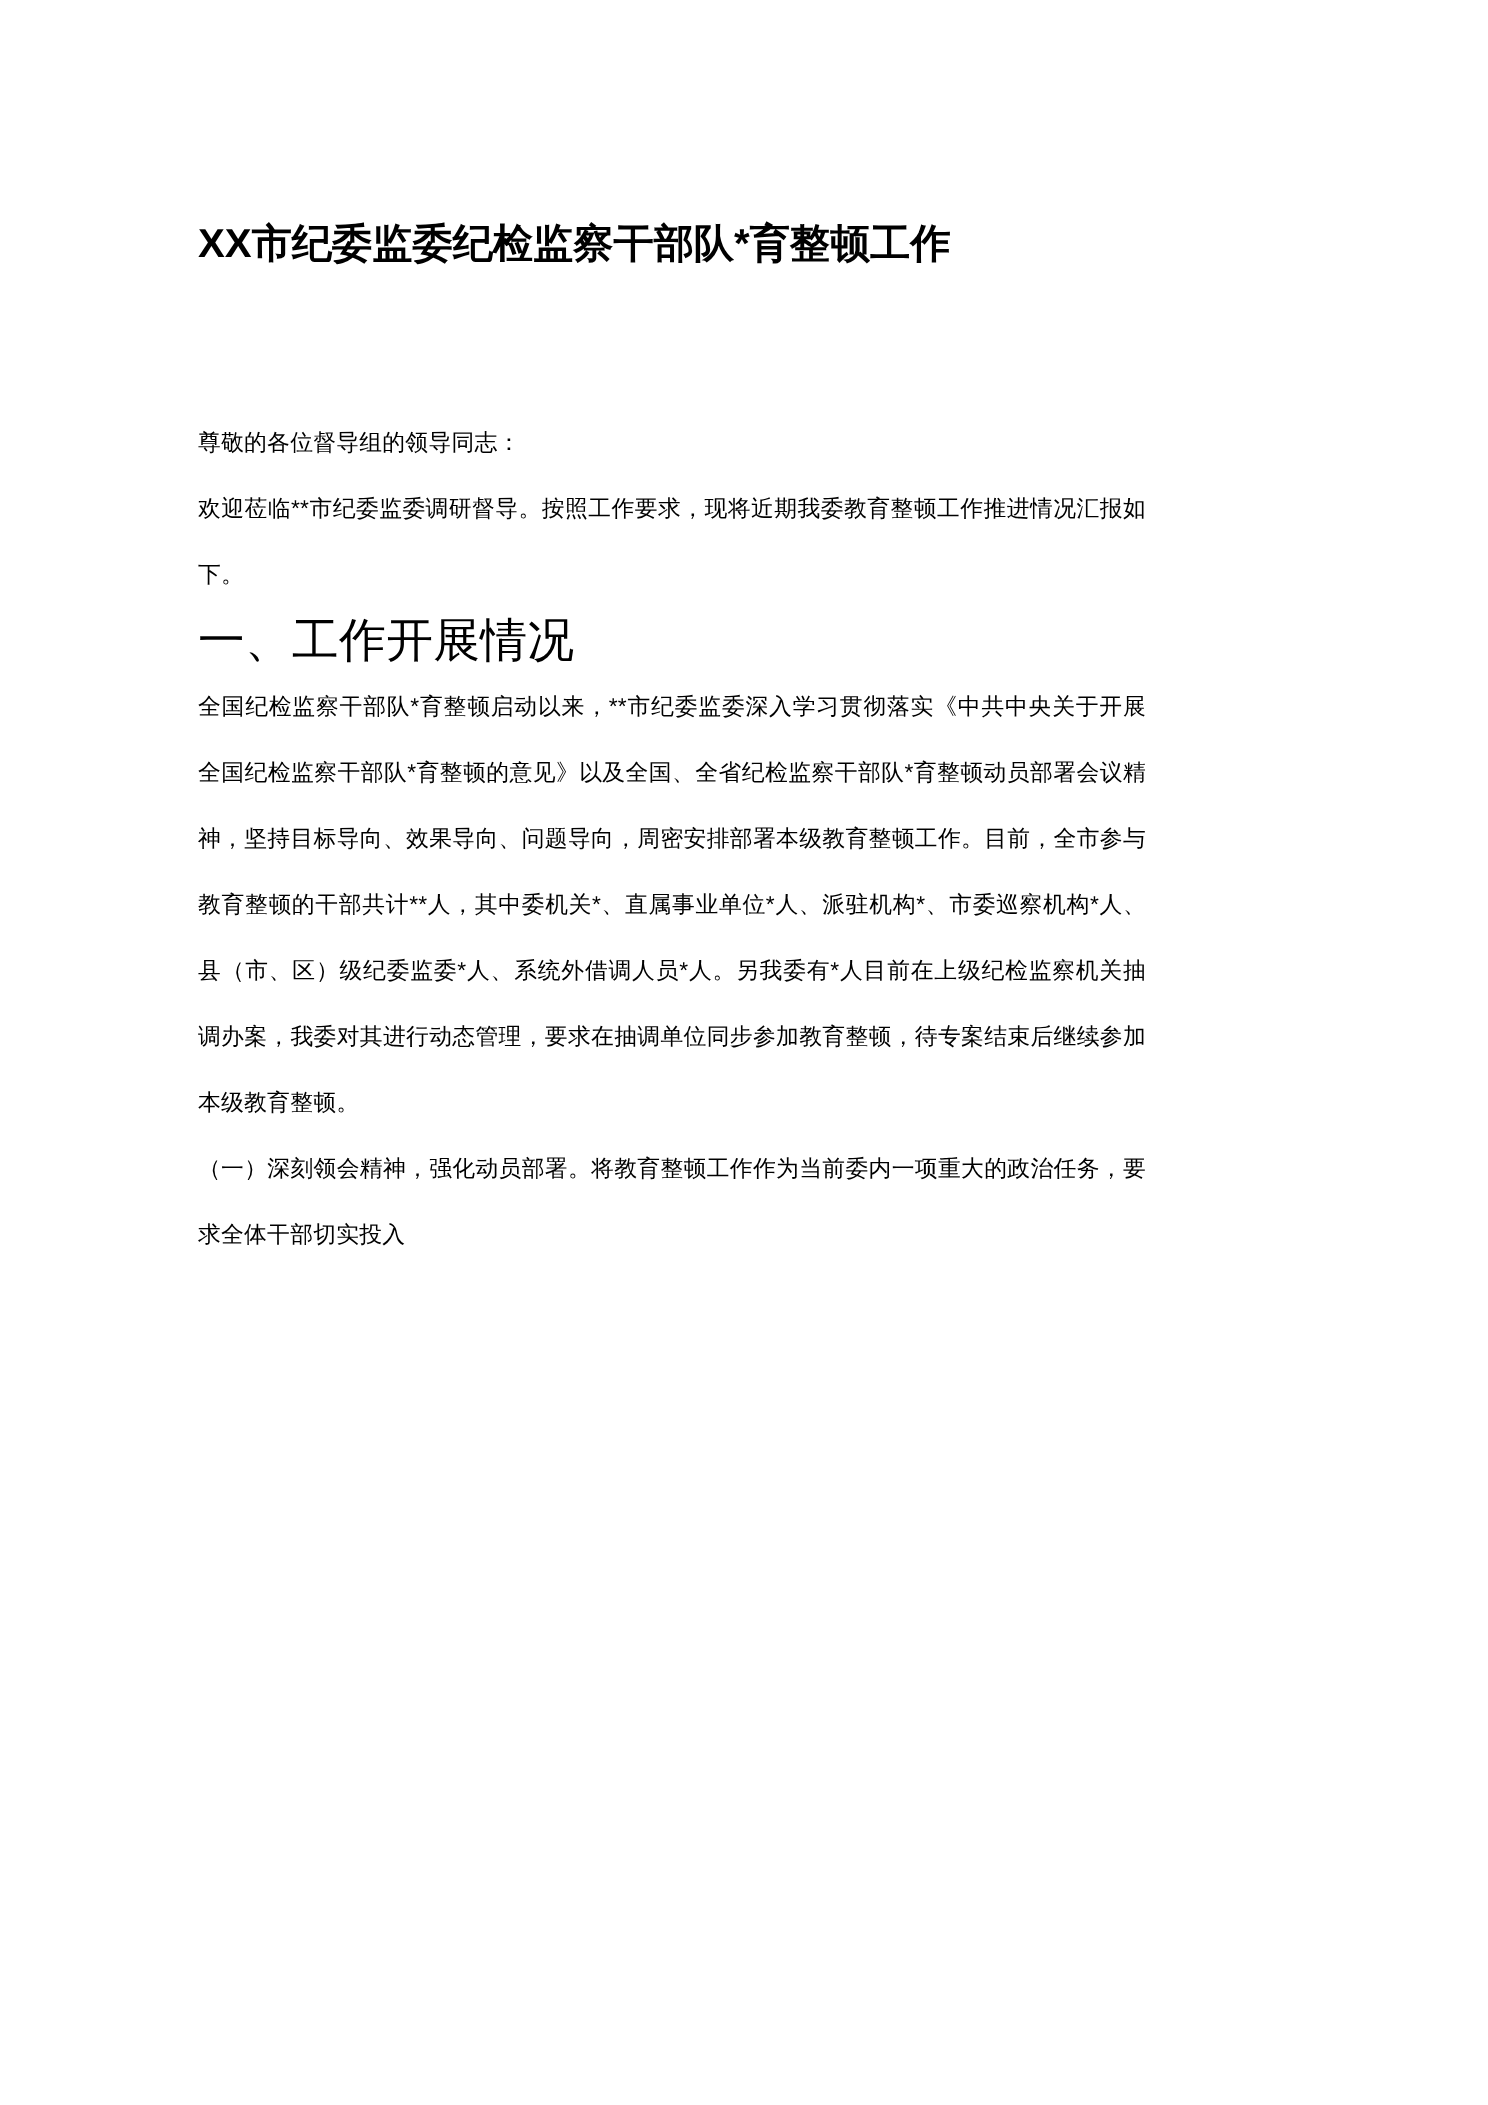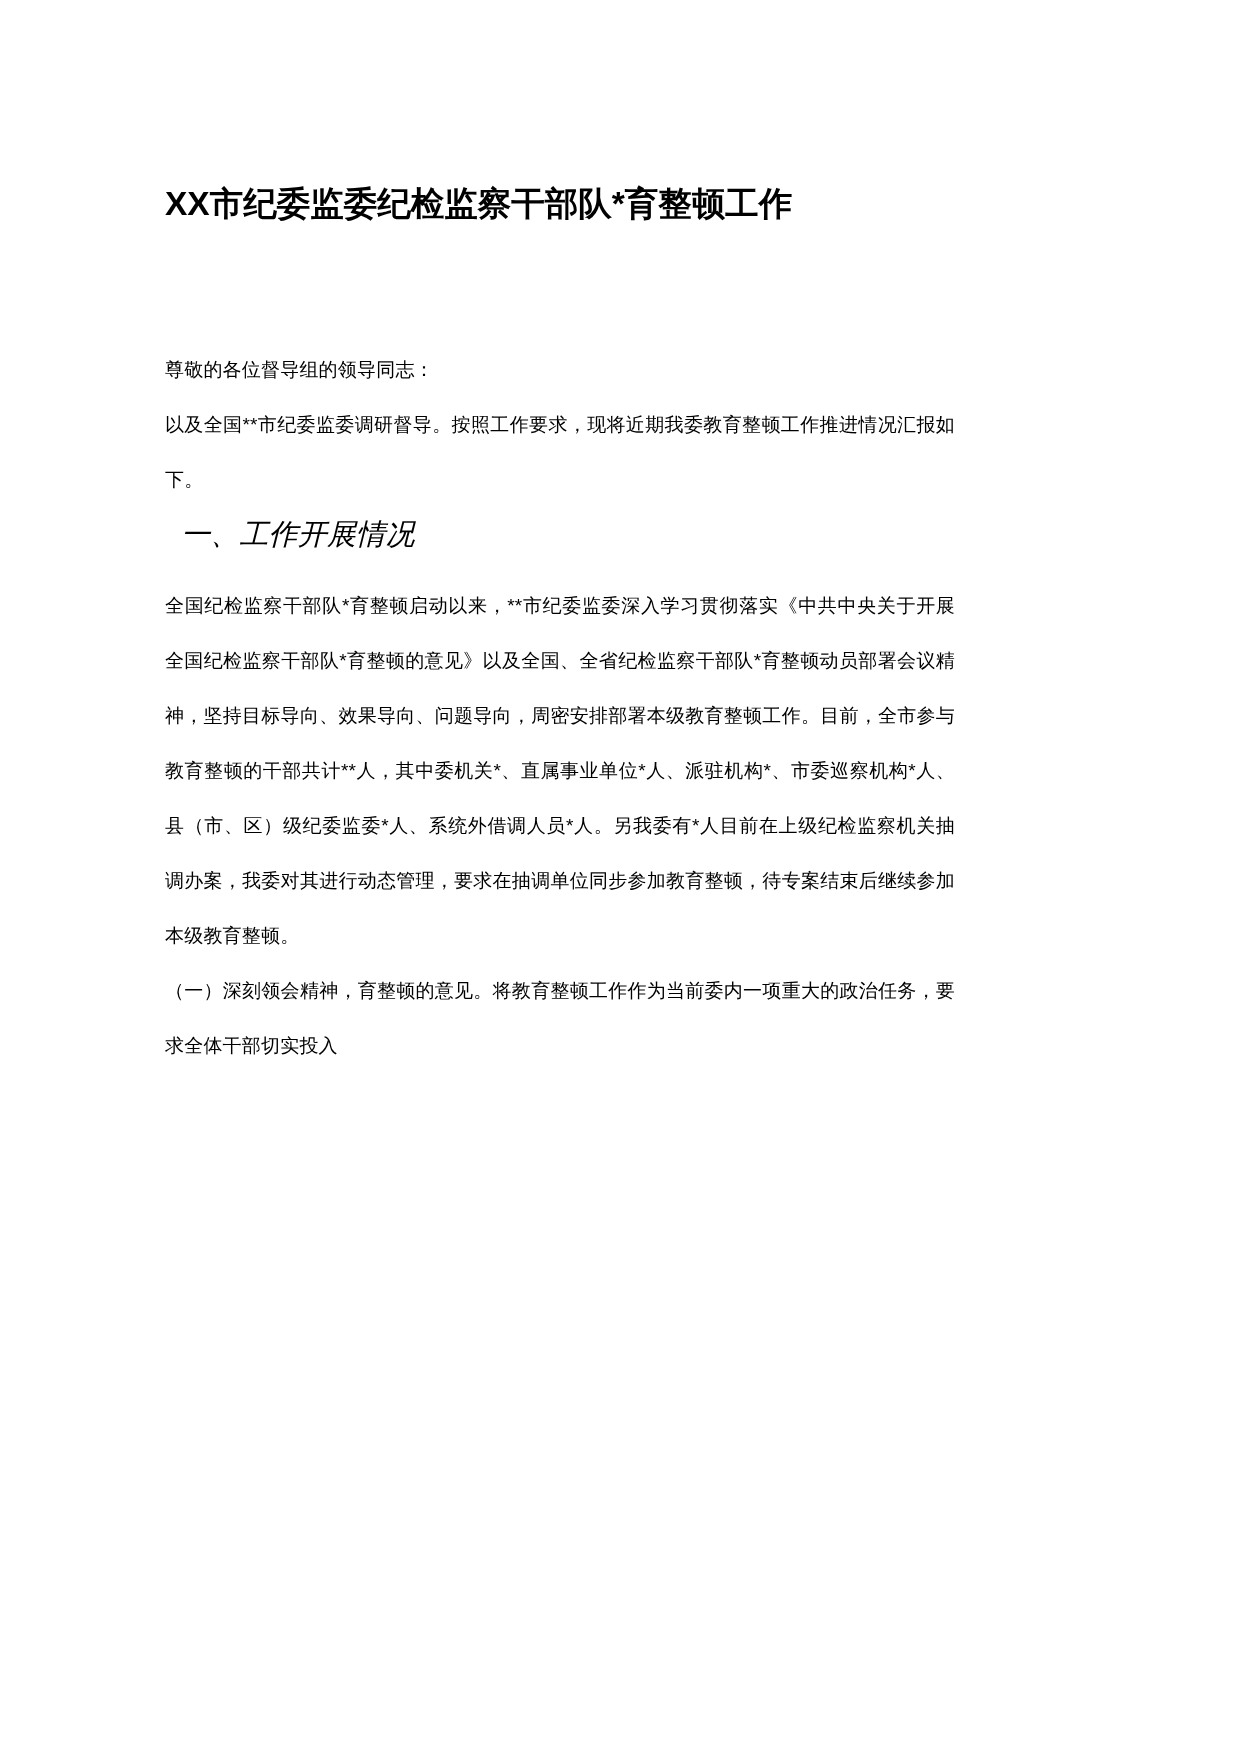--- a/index.html
+++ b/index.html
@@ -66,46 +66,45 @@
     letter-spacing: 0.2px;
     word-break: break-all;
   }
   .para + .para {
     margin-top: 0px;
   }
   .indent-1 {
     text-indent: 0;
   }
   .heading-inline {
-    font-size: 29px;
+    font-size: 39px;
     line-height: 55px;
-    margin: 16px;
-    font-style: italic;
+    margin: 0;
   }
   .sub-para {
     text-indent: 0;
   }
 </style>
 </head>
 <body>
 
 <div class="page">
   <div class="content">
 
     <div class="doc-title">
       <div class="title-line-1">XX市纪委监委纪检监察干部队*育整顿工作</div>
     </div>
 
     <div class="body-block">
 
       <p class="para indent-1">尊敬的各位督导组的领导同志：</p>
 
-      <p class="para indent-1">以及全国**市纪委监委调研督导。按照工作要求，现将近期我委教育整顿工作推进情况汇报如下。</p>
+      <p class="para indent-1">欢迎莅临**市纪委监委调研督导。按照工作要求，现将近期我委教育整顿工作推进情况汇报如下。</p>
 
       <p class="para heading-inline">一、工作开展情况</p>
 
       <p class="para">全国纪检监察干部队*育整顿启动以来，**市纪委监委深入学习贯彻落实《中共中央关于开展全国纪检监察干部队*育整顿的意见》以及全国、全省纪检监察干部队*育整顿动员部署会议精神，坚持目标导向、效果导向、问题导向，周密安排部署本级教育整顿工作。目前，全市参与教育整顿的干部共计**人，其中委机关*、直属事业单位*人、派驻机构*、市委巡察机构*人、县（市、区）级纪委监委*人、系统外借调人员*人。另我委有*人目前在上级纪检监察机关抽调办案，我委对其进行动态管理，要求在抽调单位同步参加教育整顿，待专案结束后继续参加本级教育整顿。</p>
 
-      <p class="para sub-para">（一）深刻领会精神，育整顿的意见。将教育整顿工作作为当前委内一项重大的政治任务，要求全体干部切实投入</p>
+      <p class="para sub-para">（一）深刻领会精神，强化动员部署。将教育整顿工作作为当前委内一项重大的政治任务，要求全体干部切实投入</p>
 
     </div>
   </div>
 </div>
 
 </body></html>

